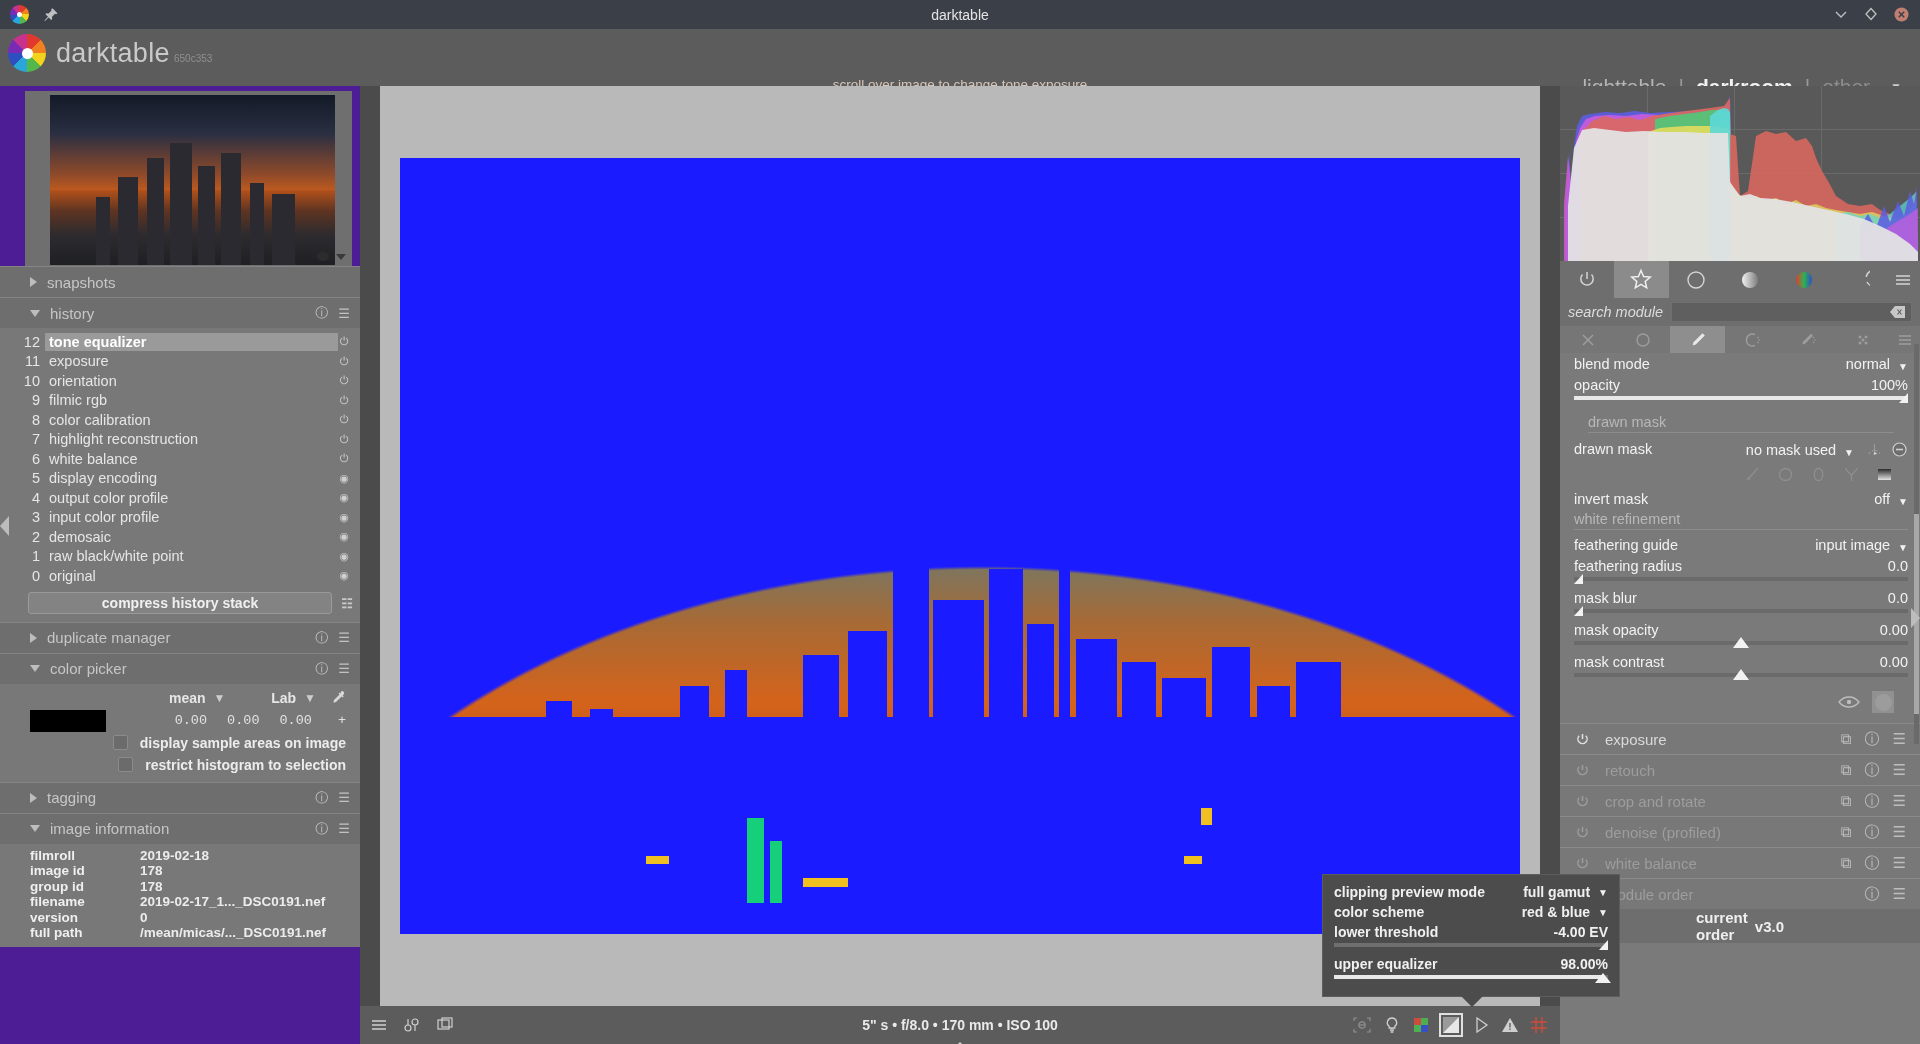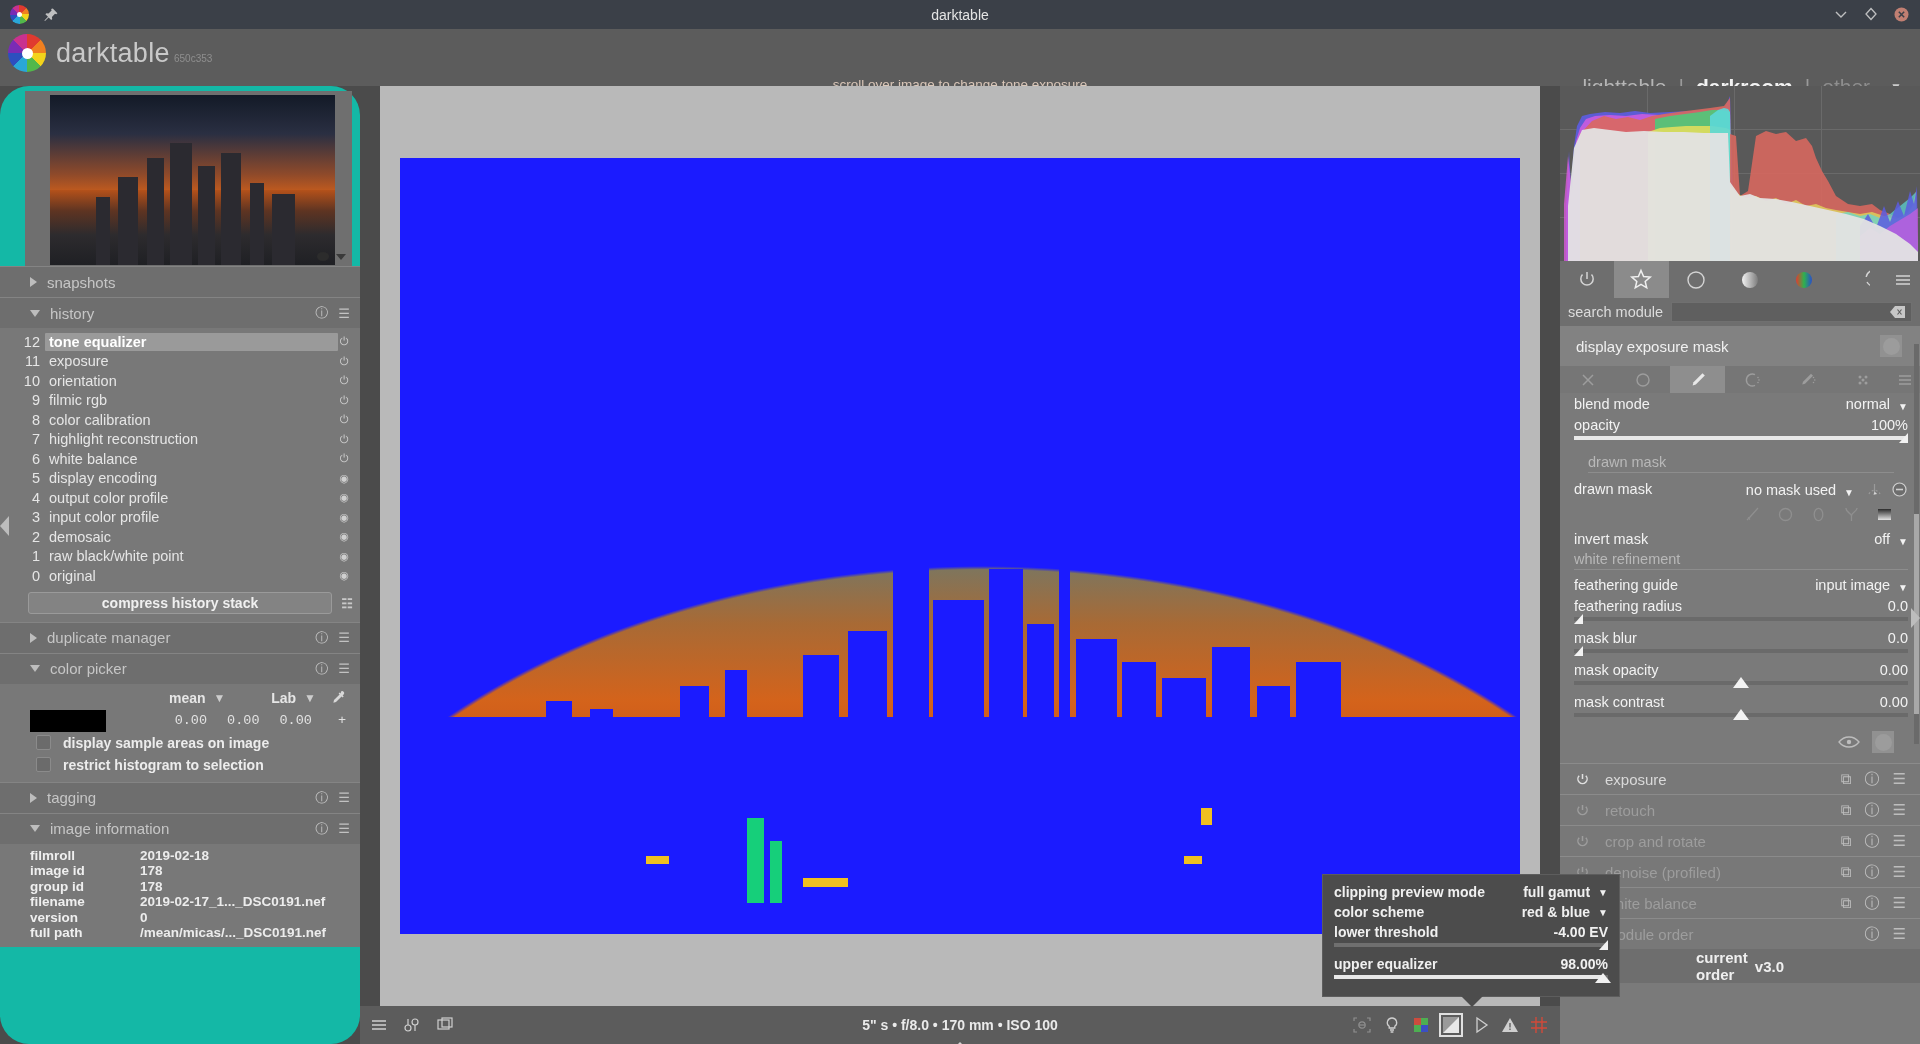--- a/index.html
+++ b/index.html
@@ -52,22 +52,21 @@
            font-size:21px; }
   .mode { color:#b6b6b6; cursor:pointer; }
   .mode.active { color:#f2f2f2; font-weight:bold; }
   .mode.dim { color:#8e8e8e; }
   .sep { color:#9a9a9a; }
   .caret { font-size:12px; color:#cdcdcd; margin-left:8px; }
 
   
   .left {
     position:absolute; left:0; top:86px; width:360px; height:958px;
-    background:#14b8a6;
-    border-radius:29px;
+    background:#4c1d95;
   }
   .thumb-wrap { position:relative; margin:5px 8px 0 25px; height:175px; background:#6f6f6f; }
   .thumb { position:absolute; left:25px; top:4px; width:285px; height:170px;
     background:
       linear-gradient(to bottom,
         #161d2b 0%, #23283a 10%, #5a3a37 32%, #9a4a22 48%,
         #c8571b 58%, #8d3e1c 68%, #3a2a28 76%, #24262c 100%);
     overflow:hidden;
   }
   .thumb .sky { position:absolute; left:0; top:0; right:0; height:60%;
@@ -108,21 +107,21 @@
   .cp-row { display:flex; align-items:center; padding:4px 14px 0 30px; font-size:14px; }
   .cp-swatch { width:76px; height:22px; background:#000; }
   .cp-vals { flex:1; display:flex; justify-content:flex-end; gap:20px; color:#e2e2e2;
              font-family:"Liberation Mono", monospace; font-size:13.5px; }
   .cp-hdr { display:flex; align-items:center; padding:2px 14px 0 30px; font-size:14px; color:#e6e6e6;margin-left:44px;}
   .cp-hdr .m { margin-left:95px; font-weight:bold;}
   .cp-hdr .lab { margin-left:auto; font-weight:bold;}
   .live { padding:2px 14px 4px 30px; color:#9b9b9b; font-size:14px;
           border-bottom:1px solid #8d8d8d; margin-bottom:8px;}
   .chk-row { display:flex; align-items:center; gap:12px; padding:3px 14px 3px 36px;
-             font-size:14px; color:#ececec; font-weight:bold; cursor:pointer;}
+             font-size:14px; color:#ececec; font-weight:bold; cursor:pointer;justify-content:flex-end;}
   .chk { width:15px;height:15px;background:#6b6b6b;border:1px solid #8b8b8b;border-radius:2px;}
 
   .info-row { display:flex; font-size:13.5px; color:#ececec; line-height:15.5px;
               padding:0 10px 0 30px; font-weight:bold; }
   .info-k { width:110px; color:#efefef; }
   .info-v { flex:1; white-space:nowrap; overflow:hidden; }
 
   
   .center { position:absolute; left:360px; top:86px; width:1200px; height:958px; background:#4b4b4b;}
   .canvas { position:absolute; left:20px; top:0; width:1160px; height:920px;
@@ -182,21 +181,21 @@
   .hsvg { position:absolute; inset:0; width:100%; height:100%; }
 
   .mod-tabs { position:absolute; top:175px; left:0; width:360px; height:37px;
               background:#6e6e6e; display:flex; align-items:center; }
   .mt { flex:1; height:37px; display:flex; align-items:center; justify-content:center;
         color:#d4d4d4; cursor:pointer; }
   .mt.active { background:#8b8b8b; }
   .mt.ham { flex:0 0 34px; }
 
   .searchbar { position:absolute; top:212px; left:0; width:360px; height:28px; background:#6e6e6e;
-               display:flex; align-items:center; padding:0 8px; gap:8px; }
+               display:flex; align-items:center; padding:0 8px; gap:8px;font-style:italic; }
   .searchbar .lbl { font-size:14.5px; color:#dcdcdc; white-space:nowrap; }
   .searchbox { flex:1; height:20px; background:#5f5f5f; border:1px solid #707070;
                display:flex; align-items:center; justify-content:flex-end; padding-right:5px; }
 
   .modpanel { position:absolute; top:240px; left:0; width:360px; height:718px; overflow:hidden; }
   .dem-row { height:40px; display:flex; align-items:center; justify-content:space-between;
              padding:0 18px 0 16px; background:#828282; font-size:15px; color:#f0f0f0; }
   .dot-btn { width:17px;height:17px;border-radius:50%; background:#9c9c9c; }
   .dot-btn-box { width:22px;height:22px;background:#919191;display:flex;align-items:center;justify-content:center; }
 
@@ -737,26 +736,20 @@
           <svg width="16" height="12" viewBox="0 0 16 12">
               <path d="M5 0h10v12H5L0 6z" fill="#c7c7c7"></path>
               <path d="M7.5 3.5l4 5M11.5 3.5l-4 5" stroke="#5f5f5f" stroke-width="1.2"></path>
             </svg>
         </span>
       </span>
     </div>
 
     <div class="modpanel">
 
-      <div class="dem-row">
-        <span>display exposure mask</span>
-        <span class="dot-btn-box">
-          <span class="dot-btn"></span>
-        </span>
-      </div>
 
       <div class="blendtabs">
         <div class="bt">
           <svg width="18" height="18" viewBox="0 0 18 18" stroke="#9d9d9d" stroke-width="1.5">
               <path d="M4 4l10 10M14 4L4 14"></path>
             </svg>
         </div>
         <div class="bt">
           <svg width="18" height="18" viewBox="0 0 18 18" fill="none" stroke="#9d9d9d" stroke-width="1.4">
               <circle cx="9" cy="9" r="6"></circle>

